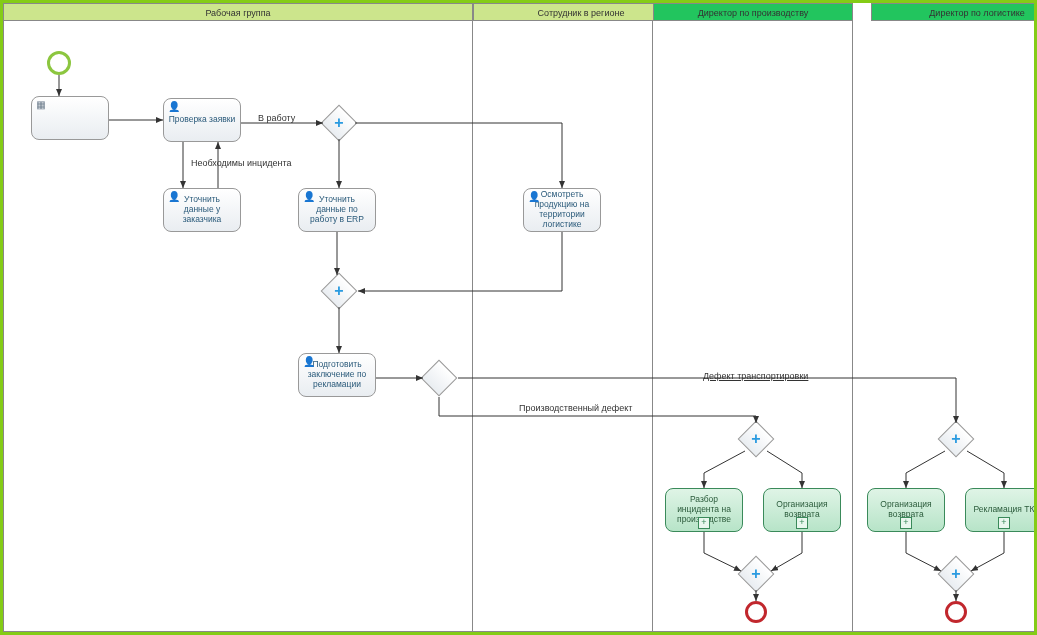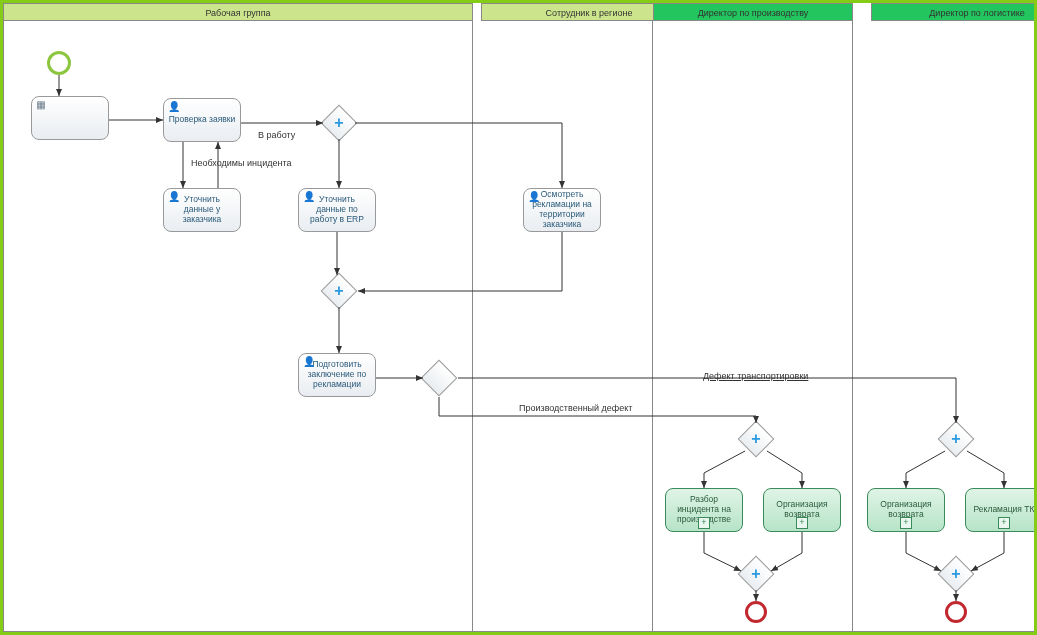--- a/index.html
+++ b/index.html
@@ -152,21 +152,21 @@
   }
 </style>
 </head>
 <body>
 
 <div class="canvas">
 
   <div id="lanes">
       <div class="lane-header hdr-green" style="left: 0px; width: 470px;">Рабочая группа</div>
       <div class="lane-body first" style="left: 0px; width: 470px;"></div>
-      <div class="lane-header hdr-green" style="left: 470px; width: 216px; margin-left: 8px;">Сотрудник в регионе</div>
+      <div class="lane-header hdr-green" style="left: 470px; width: 216px;">Сотрудник в регионе</div>
       <div class="lane-body" style="left: 470px; width: 180px;"></div>
       <div class="lane-header hdr-grey" style="left: 650px; width: 200px;">Директор по производству</div>
       <div class="lane-body" style="left: 650px; width: 200px;"></div>
       <div class="lane-header hdr-grey" style="left: 868px; width: 212px;">Директор по логистике</div>
       <div class="lane-body" style="left: 850px; width: 185px;"></div>
     </div>
 
   <div class="start-event" style="left:44px; top:48px;"></div>
 
   <div class="task" style="left:28px; top:93px;">
@@ -179,21 +179,21 @@
   <div class="task" style="left:160px; top:185px;">
     <span class="ico">👤</span>
     <span>Уточнить данные у заказчика</span>
   </div>
   <div class="task" style="left:295px; top:185px;">
     <span class="ico">👤</span>
     <span>Уточнить данные по работу в ERP</span>
   </div>
   <div class="task" style="left:520px; top:185px;">
     <span class="ico">👤</span>
-    <span>Осмотреть рекламации на территории заказчика</span>
+    <span>Осмотреть продукцию на территории логистике</span>
   </div>
   <div class="task" style="left:295px; top:350px;">
     <span class="ico">👤</span>
     <span>Подготовить заключение по рекламации</span>
   </div>
 
   <div class="gateway" style="left:323px; top:107px;">
     <div class="inner">+</div>
   </div>
   <div class="gateway" style="left:323px; top:275px;">
@@ -228,21 +228,21 @@
     <span class="marker">+</span>
   </div>
   <div class="subproc" style="left:962px; top:485px;">
     <span>Рекламация ТК</span>
     <span class="marker">+</span>
   </div>
 
   <div class="end-event" style="left:742px; top:598px;"></div>
   <div class="end-event" style="left:942px; top:598px;"></div>
 
-  <div class="edge-label" style="left:255px; top:127px;">В работу</div>
+  <div class="edge-label" style="left:255px; top:110px;">В работу</div>
   <div class="edge-label" style="left:188px; top:155px;">Необходимы инцидента</div>
   <div class="edge-label" style="left:516px; top:400px;">Производственный дефект</div>
   <div class="edge-label" style="left:700px; top:368px;text-decoration:underline;">Дефект транспортировки</div>
 
   <svg class="flows">
     <defs>
       <marker id="ah" markerWidth="8" markerHeight="8" refX="7" refY="3" orient="auto">
         <path d="M0,0 L7,3 L0,6 z" fill="#333"></path>
       </marker>
     </defs>

